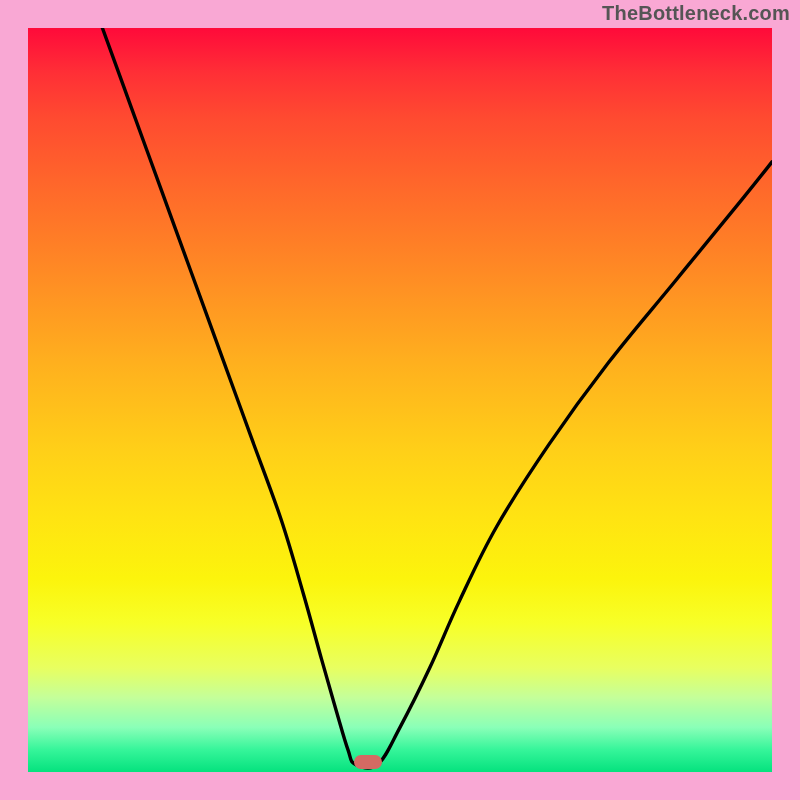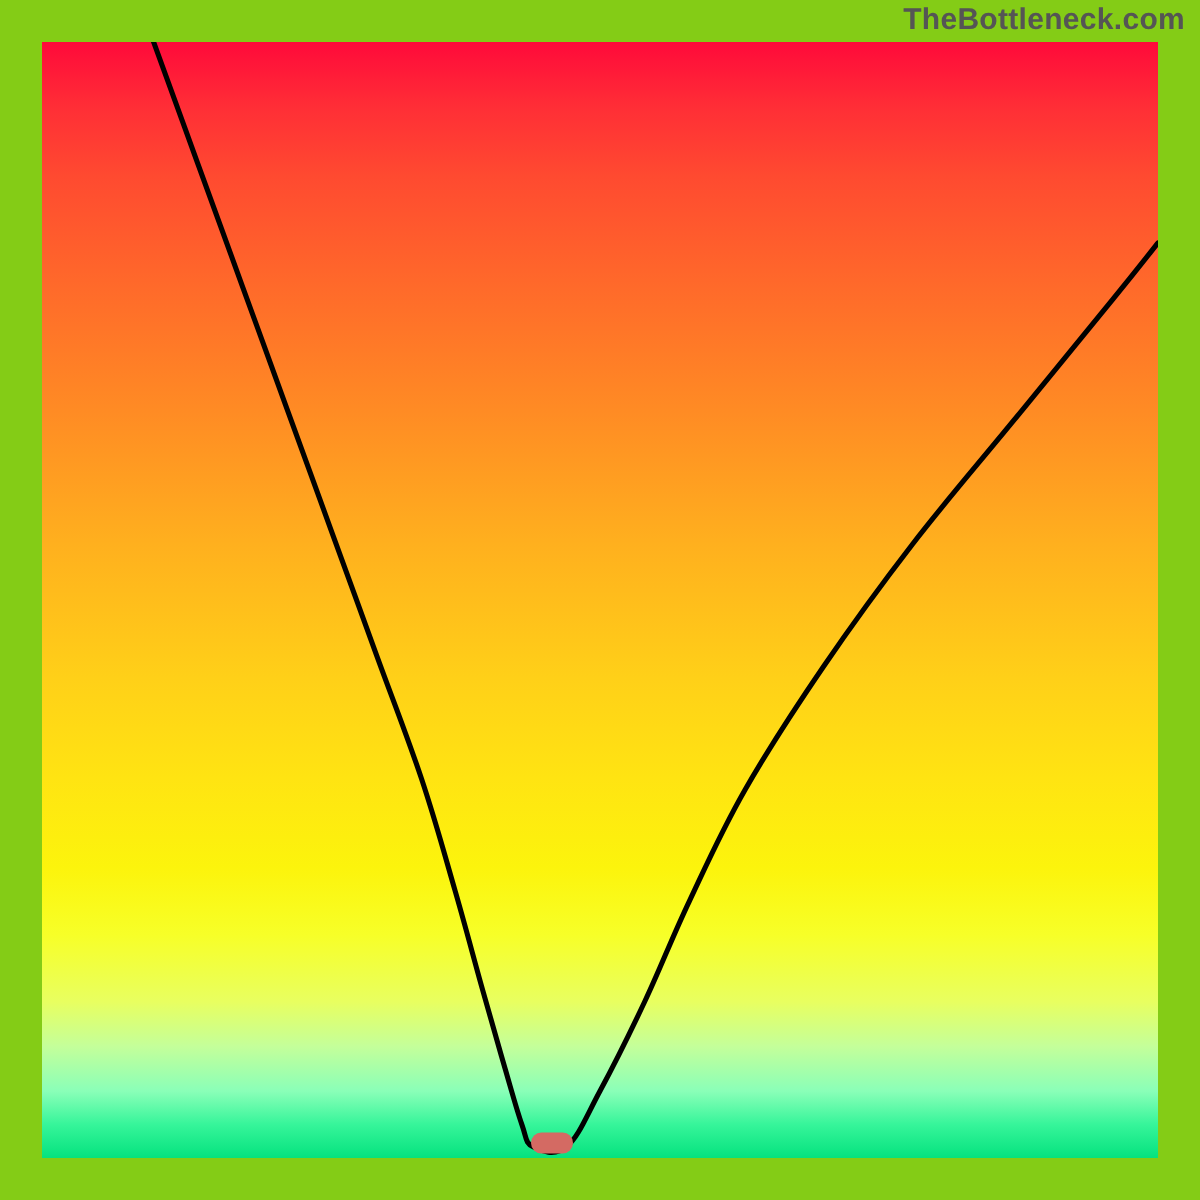--- a/index.html
+++ b/index.html
@@ -8,21 +8,21 @@
     width: 800px;
     height: 800px;
     overflow: hidden;
     background: #000;
     font-family: Arial, Helvetica, sans-serif;
   }
   .frame {
     position: relative;
     width: 800px;
     height: 800px;
-    background: #84cc16;
+    background: #f9a8d4;
   }
   .watermark {
     position: absolute;
     top: 2px;
     right: 10px;
     color: #555;
     font-size: 20px;
     font-weight: 600;
     letter-spacing: 0.2px;
     z-index: 5;

